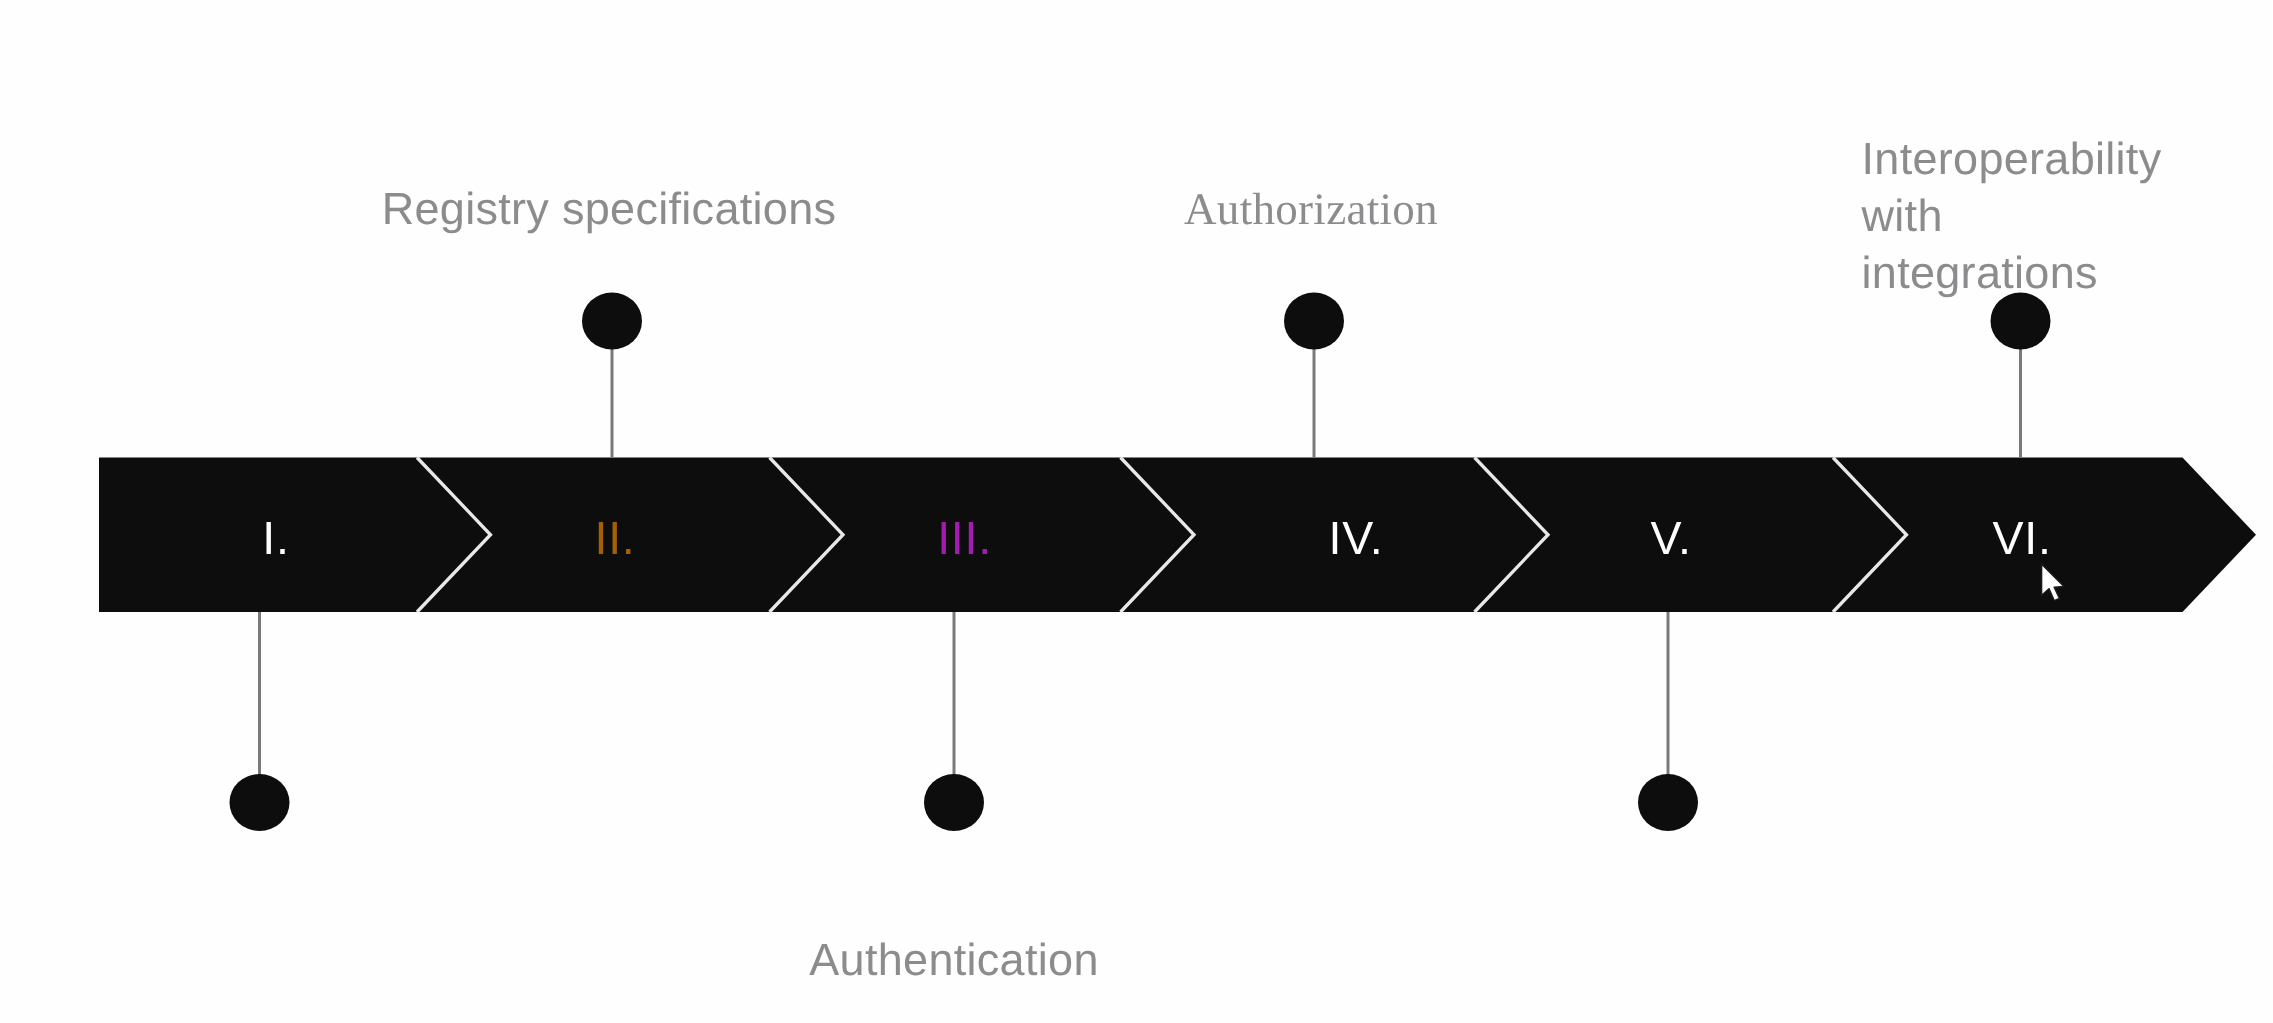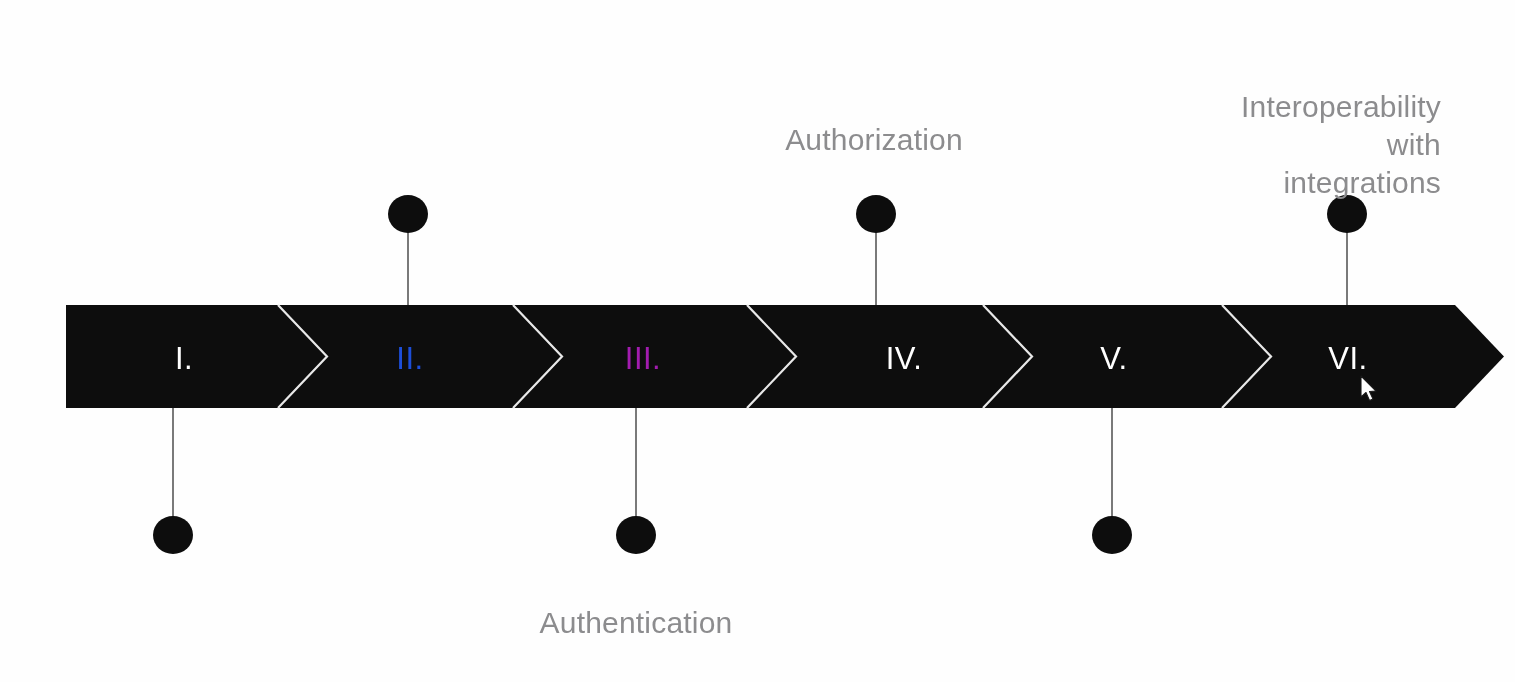--- a/index.html
+++ b/index.html
@@ -26,21 +26,21 @@
     height: 682px;
   }
   .stage-label {
     position: absolute;
     color: #8c8c8e;
     font-family: "Liberation Sans", sans-serif;
     font-size: 30px;
     line-height: 38px;
     font-weight: 400;
     letter-spacing: 0.2px;
-    text-align: right;
+    text-align: left;
     white-space: pre-line;
     transform: translateX(-50%);
     pointer-events: none;
   }
   .stage-label.above { }
   .stage-label.below { }
   .numeral {
     position: absolute;
     color: #ffffff;
     font-family: "Liberation Sans", sans-serif;
@@ -89,27 +89,28 @@
         <ellipse cx="408" cy="214" rx="20" ry="19"></ellipse>
         <ellipse cx="636" cy="535" rx="20" ry="19"></ellipse>
         <ellipse cx="876" cy="214" rx="20" ry="19"></ellipse>
         <ellipse cx="1112" cy="535" rx="20" ry="19"></ellipse>
         <ellipse cx="1347" cy="214" rx="20" ry="19"></ellipse>
       </g>
   </svg>
 
   <div class="numeral" style="left: 184px; top: 359px; color: rgb(255, 255, 255);">I.</div>
 
-  <div class="numeral" style="left: 410px; top: 359px; color: #1d4ed8;">II.</div>
+  <div class="numeral" style="left: 410px; top: 359px; color: #a16207;">II.</div>
+  <div class="stage-label above" style="left: 406px; top: 121px; color: rgb(140, 140, 142);">Registry specifications</div>
 
   <div class="numeral" style="left: 643px; top: 359px; color: #a21caf;">III.</div>
-  <div class="stage-label below" style="left: 636px; top: 604px; color: rgb(140, 140, 142);">Authentication</div>
+  <div class="stage-label below" style="left: 636px; top: 622px; color: rgb(140, 140, 142);">Authentication</div>
 
   <div class="numeral" style="left: 876px; top: 359px; color: rgb(255, 255, 255); margin-left: 28px;">IV.</div>
-  <div class="stage-label above" style="left: 874px; top: 121px; color: rgb(140, 140, 142);">Authorization</div>
+  <div class="stage-label above" style="left: 874px; top: 121px; color: rgb(140, 140, 142); font-family: Liberation Serif, serif;">Authorization</div>
 
   <div class="numeral" style="left: 1114px; top: 359px; color: rgb(255, 255, 255);">V.</div>
 
   <div class="numeral" style="left: 1348px; top: 359px; color: rgb(255, 255, 255);">VI.</div>
   <div class="stage-label above" style="left: 1341px; top: 88px; color: rgb(140, 140, 142);">Interoperability
 with integrations</div>
 
   <svg class="cursor" id="cursor" viewBox="0 0 22 30" style="left:1360px; top:375px;">
     <path d="M1,1 L1,22 L6,17.5 L9.5,25.5 L13,24 L9.5,16.5 L16,16 Z" fill="#ffffff" stroke="#1a1a1a" stroke-width="1.1" stroke-linejoin="round"></path>
   </svg>

